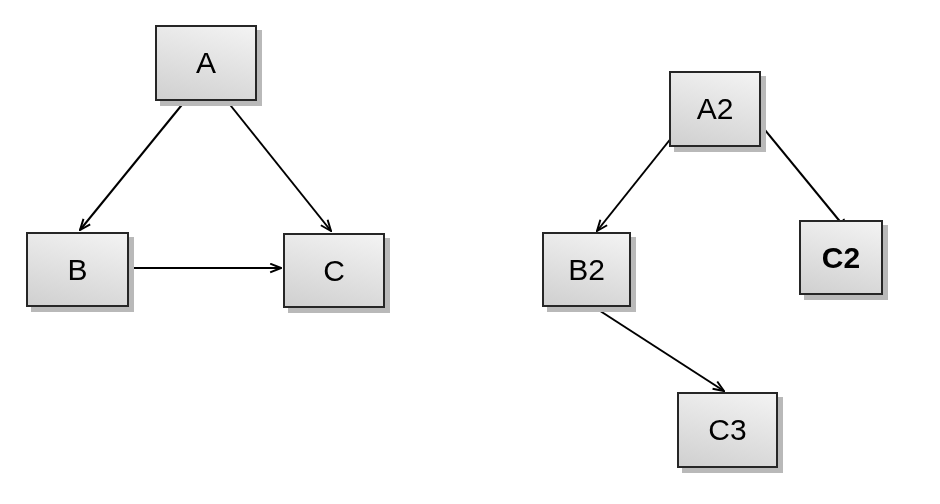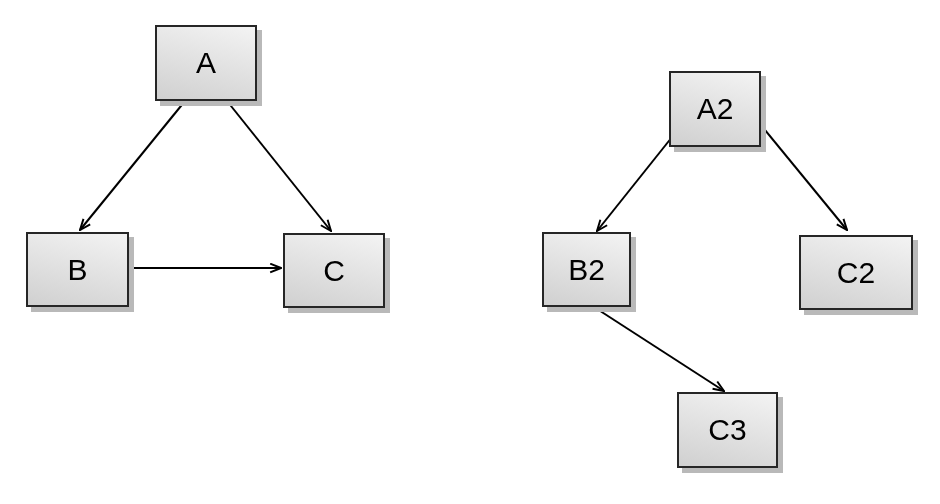--- a/index.html
+++ b/index.html
@@ -62,19 +62,19 @@
     </div>
     <div class="node" style="left: 283px; top: 233px; width: 102px; height: 75px; border: 2px solid rgb(38, 38, 38); background: linear-gradient(195deg, rgb(243, 243, 243), rgb(208, 208, 208)); box-shadow: rgb(185, 185, 185) 5px 5px 0px 0px; color: rgb(0, 0, 0);">
       <span>C</span>
     </div>
     <div class="node" style="left: 669px; top: 25px; width: 92px; height: 76px; border: 2px solid rgb(38, 38, 38); background: linear-gradient(195deg, rgb(243, 243, 243), rgb(208, 208, 208)); box-shadow: rgb(185, 185, 185) 5px 5px 0px 0px; color: rgb(0, 0, 0); margin-top: 46px;">
       <span>A2</span>
     </div>
     <div class="node" style="left: 542px; top: 232px; width: 89px; height: 75px; border: 2px solid rgb(38, 38, 38); background: linear-gradient(195deg, rgb(243, 243, 243), rgb(208, 208, 208)); box-shadow: rgb(185, 185, 185) 5px 5px 0px 0px; color: rgb(0, 0, 0);">
       <span>B2</span>
     </div>
-    <div class="node" style="left: 799px; top: 235px; width: 114px; height: 75px; border: 2px solid rgb(38, 38, 38); background: linear-gradient(195deg, rgb(243, 243, 243), rgb(208, 208, 208)); box-shadow: rgb(185, 185, 185) 5px 5px 0px 0px; color: rgb(0, 0, 0);">
+    <div class="node" style="left: 799px; top: 220px; width: 84px; height: 75px; border: 2px solid rgb(38, 38, 38); background: linear-gradient(195deg, rgb(243, 243, 243), rgb(208, 208, 208)); box-shadow: rgb(185, 185, 185) 5px 5px 0px 0px; color: rgb(0, 0, 0); font-weight: bold;">
       <span>C2</span>
     </div>
     <div class="node" style="left: 677px; top: 392px; width: 101px; height: 76px; border: 2px solid rgb(38, 38, 38); background: linear-gradient(195deg, rgb(243, 243, 243), rgb(208, 208, 208)); box-shadow: rgb(185, 185, 185) 5px 5px 0px 0px; color: rgb(0, 0, 0); align-items: center;">
       <span>C3</span>
     </div>
   </div>
 
 </body></html>

